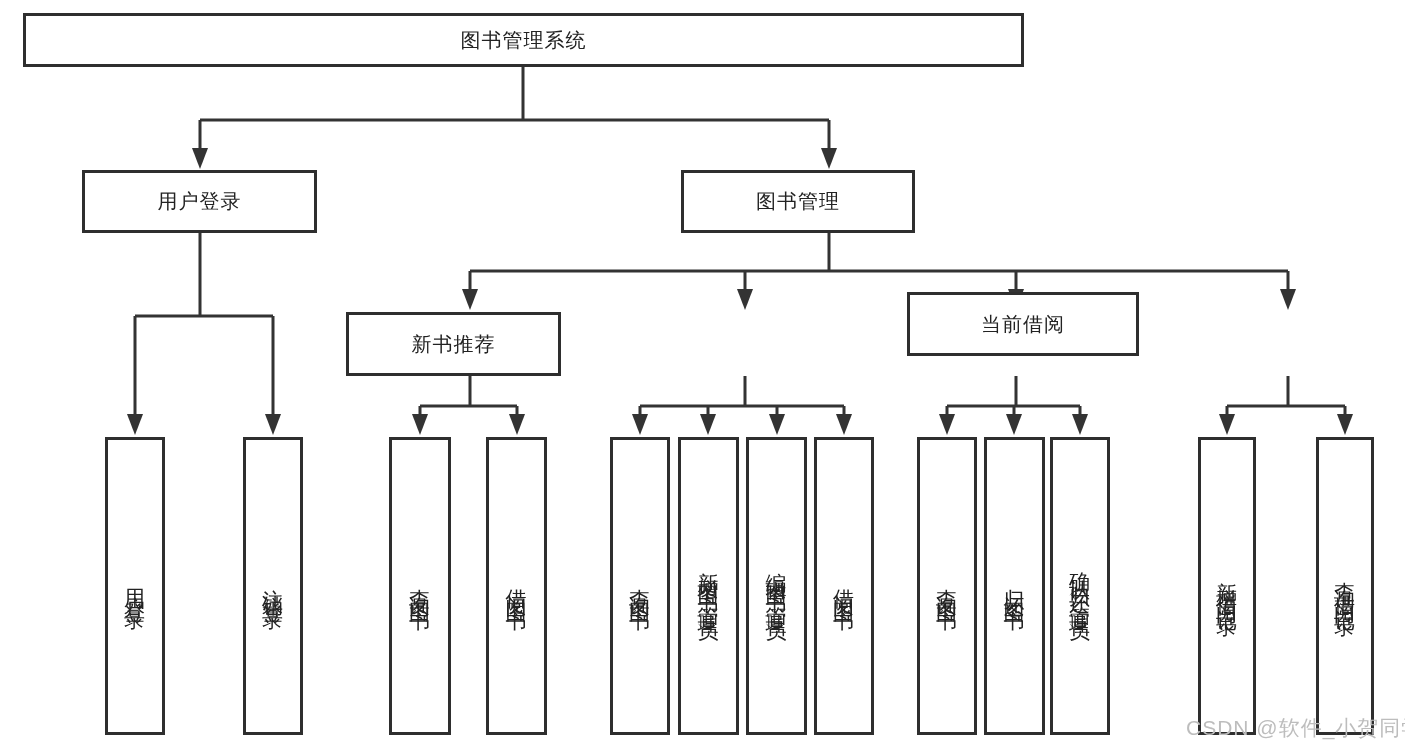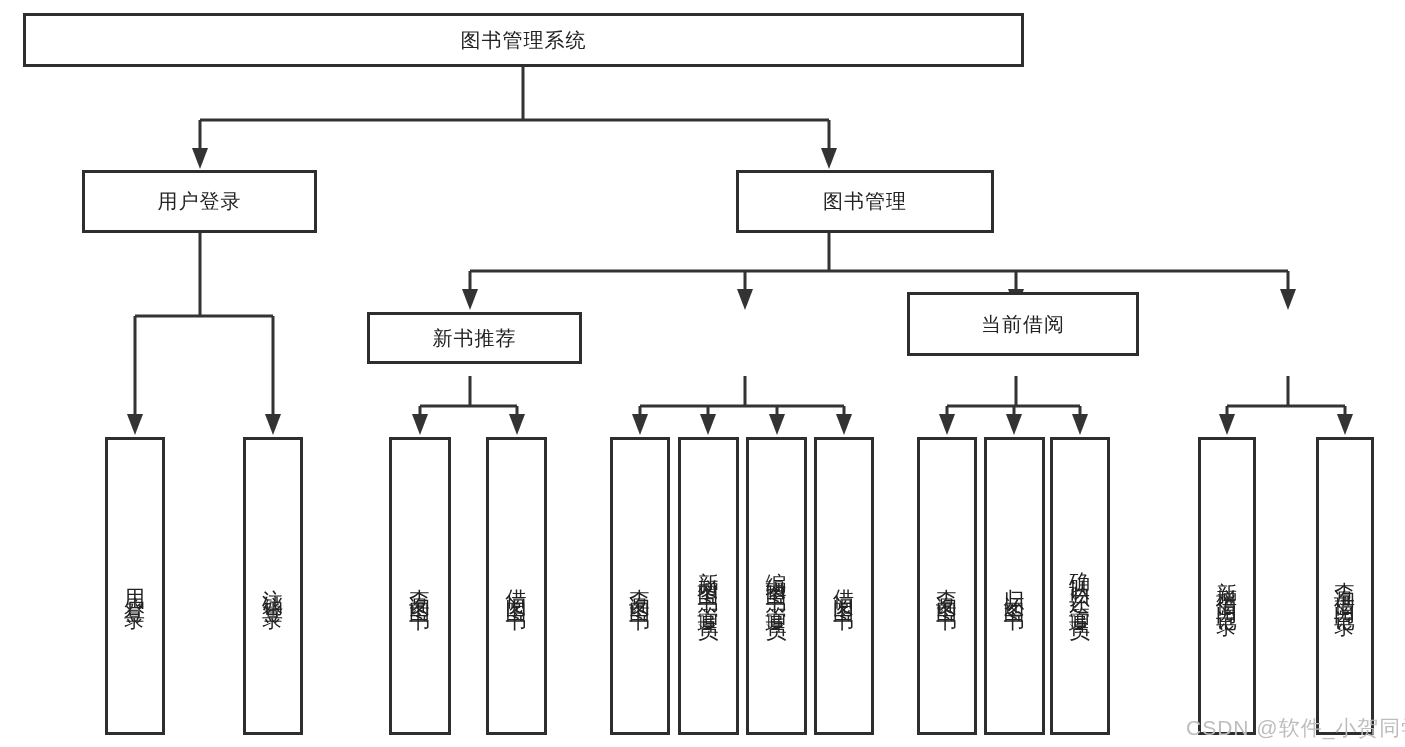--- a/index.html
+++ b/index.html
@@ -124,25 +124,25 @@
     </g>
   </svg>
 
   <div class="box h" style="left:23px; top:13px; width:1001px; height:54px">
     <span>图书管理系统</span>
   </div>
 
   <div class="box h" style="left:82px; top:170px; width:235px; height:63px">
     <span>用户登录</span>
   </div>
-  <div class="box h" style="left:736px; top:170px; width:258px; height:63px">
+  <div class="box h" style="left:681px; top:170px; width:234px; height:63px">
     <span>图书管理</span>
   </div>
 
-  <div class="box h" style="left:367px; top:312px; width:215px; height:52px">
+  <div class="box h" style="left:346px; top:312px; width:215px; height:64px">
     <span>新书推荐</span>
   </div>
   <div class="box h" style="left:907px; top:292px; width:232px; height:64px">
     <span>当前借阅</span>
   </div>
 
   <div class="box v" style="left:105px; top:437px; width:60px; height:298px">
     <span>用户登录</span>
   </div>
   <div class="box v" style="left:243px; top:437px; width:60px; height:298px">

